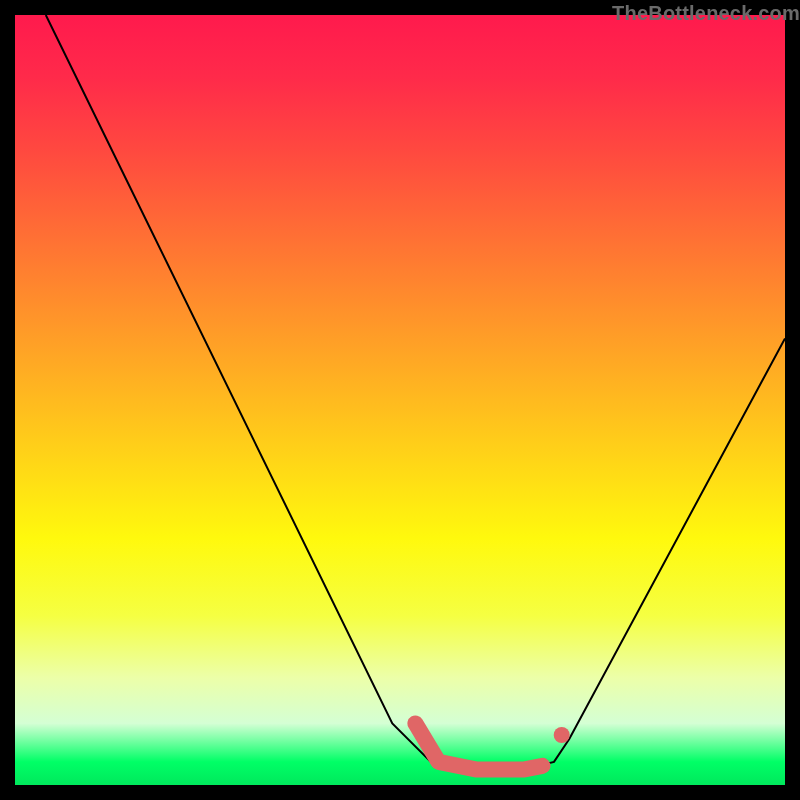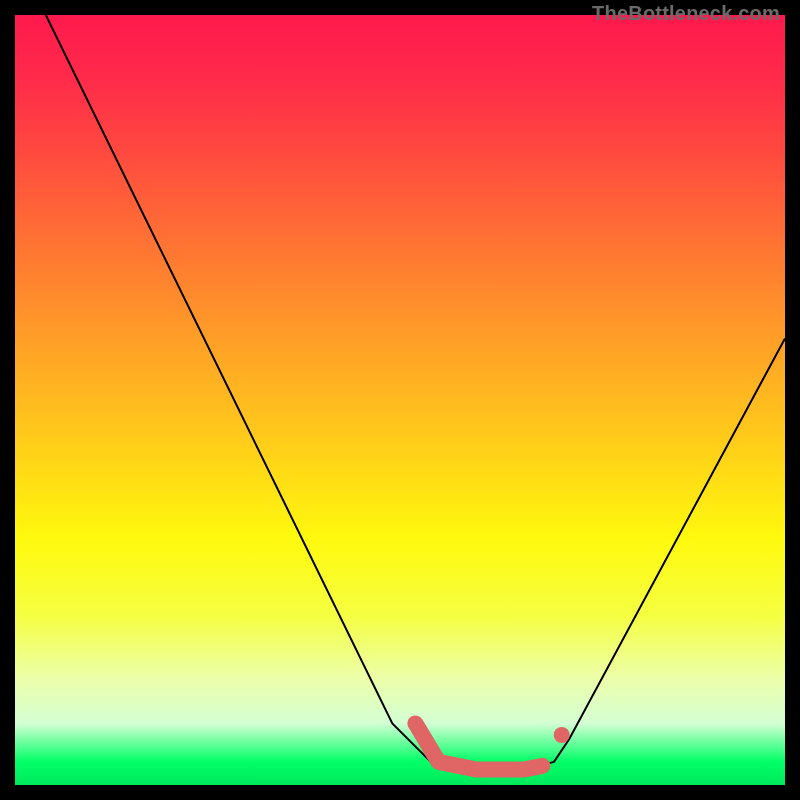--- a/index.html
+++ b/index.html
@@ -28,21 +28,21 @@
       #f5ff42 78%,
       #ecffa8 86%,
       #d4ffd4 92%,
       #00ff66 97%,
       #00e85c 100%
     );
   }
   .watermark {
     position: absolute;
     top: 2px;
-    right: 20px;
+    right: 0;
     font-family: Arial, Helvetica, sans-serif;
     font-size: 20px;
     font-weight: bold;
     color: #6a6a6a;
     letter-spacing: 0.2px;
   }
   svg.curve {
     position: absolute;
     left: 0; top: 0;
     width: 770px; height: 770px;

